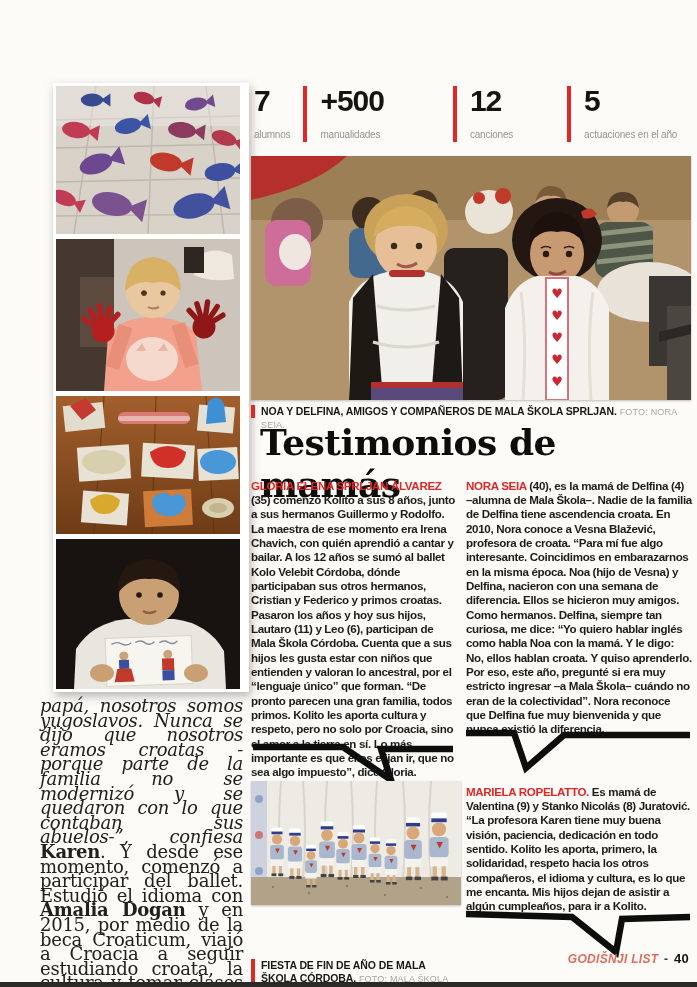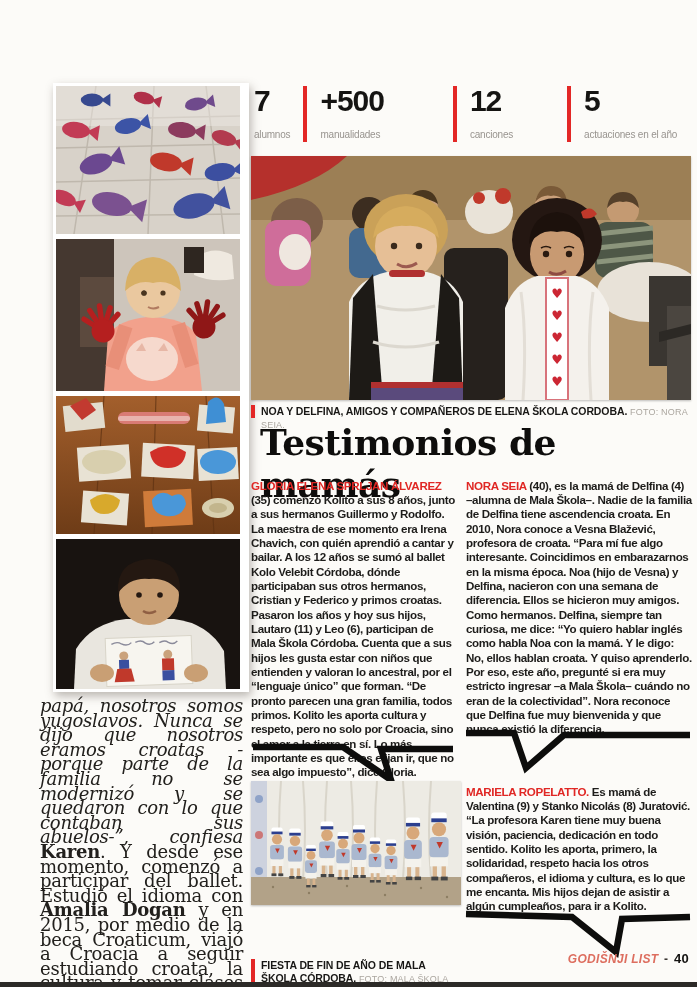--- a/index.html
+++ b/index.html
@@ -276,21 +276,21 @@
         <text x="306" y="186">♥</text>
           <text x="306" y="208">♥</text>
           <text x="306" y="230">♥</text>
       </g>
       <path d="M270 136 Q276 180 272 244 M342 136 Q336 180 340 244" stroke="#e3ded6" stroke-width="3" fill="none"></path>
     </svg>
   </div>
 
   <div class="caption caption-main">
     <div class="caption-bar"></div>
-    <div class="caption-text"><span>NOA Y DELFINA, AMIGOS Y COMPAÑEROS DE ELENA ŠKOLA CORDOBA.</span>
+    <div class="caption-text"><span>NOA Y DELFINA, AMIGOS Y COMPAÑEROS DE MALA ŠKOLA SPRLJAN.</span>
       <span class="caption-credit">FOTO: NORA SEIA.</span></div>
   </div>
 
   <div class="headline">Testimonios de mamás</div>
 
   <p class="testimonial t-gloria"><span class="t-name">GLORIA ELENA SPRLJAN ÁLVAREZ</span> <span>(35) comenzó Kolito a sus 8 años, junto a sus hermanos Guillermo y Rodolfo. La maestra de ese momento era Irena Chavich, con quién aprendió a cantar y bailar. A los 12 años se sumó al ballet Kolo Velebit Córdoba, dónde participaban sus otros hermanos, Cristian y Federico y primos croatas. Pasaron los años y hoy sus hijos, Lautaro (11) y Leo (6), participan de Mala Škola Córdoba. Cuenta que a sus hijos les gusta estar con niños que entienden y valoran lo ancestral, por el “lenguaje único” que forman. “De pronto parecen una gran familia, todos primos. Kolito les aporta cultura y respeto, pero no solo por Croacia, sino el amor a la tierra en sí. Lo más importante es que ellos elijan ir, que no sea algo impuesto”, dice Gloria.</span></p>
 
   <p class="testimonial t-nora"><span class="t-name">NORA SEIA</span> <span>(40), es la mamá de Delfina (4) –alumna de Mala Škola–. Nadie de la familia de Delfina tiene ascendencia croata. En 2010, Nora conoce a Vesna Blažević, profesora de croata. “Para mí fue algo interesante. Coincidimos en embarazarnos en la misma época. Noa (hijo de Vesna) y Delfina, nacieron con una semana de diferencia. Ellos se hicieron muy amigos. Como hermanos. Delfina, siempre tan curiosa, me dice: “Yo quiero hablar inglés como habla Noa con la mamá. Y le digo: No, ellos hablan croata. Y quiso aprenderlo. Por eso, este año, pregunté si era muy estricto ingresar –a Mala Škola– cuándo no eran de la colectividad”. Nora reconoce que Delfina fue muy bienvenida y que nunca existió la diferencia.</span></p>
 
   <div class="bubble bubble-gloria">

